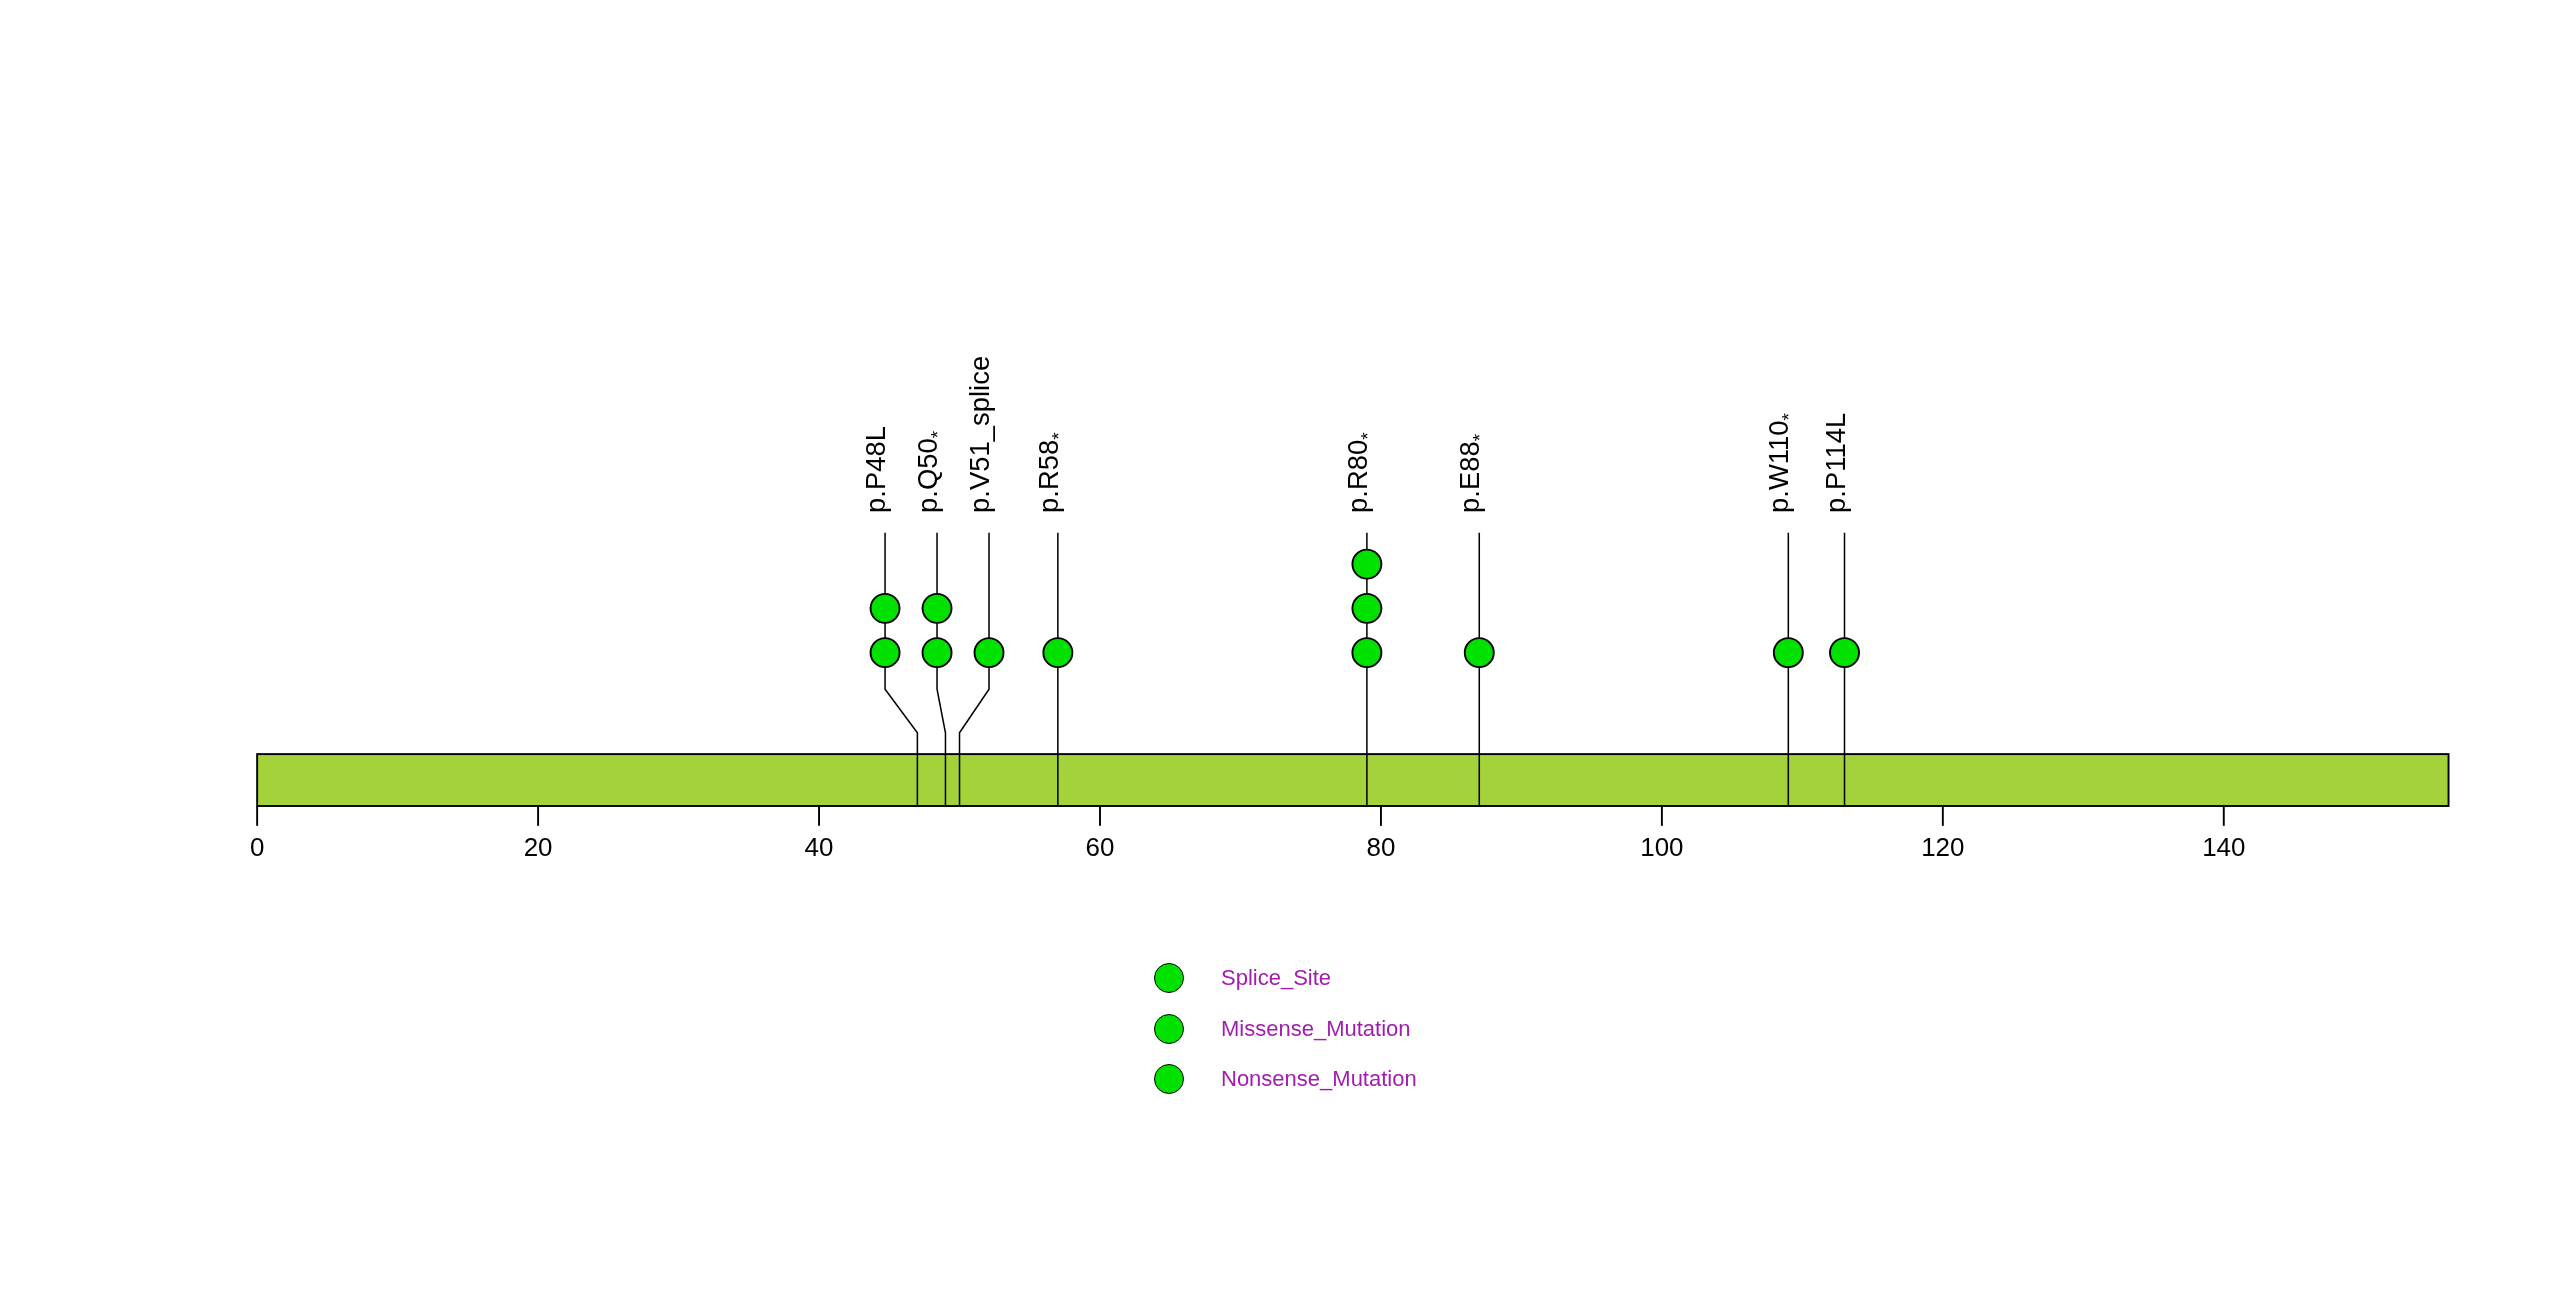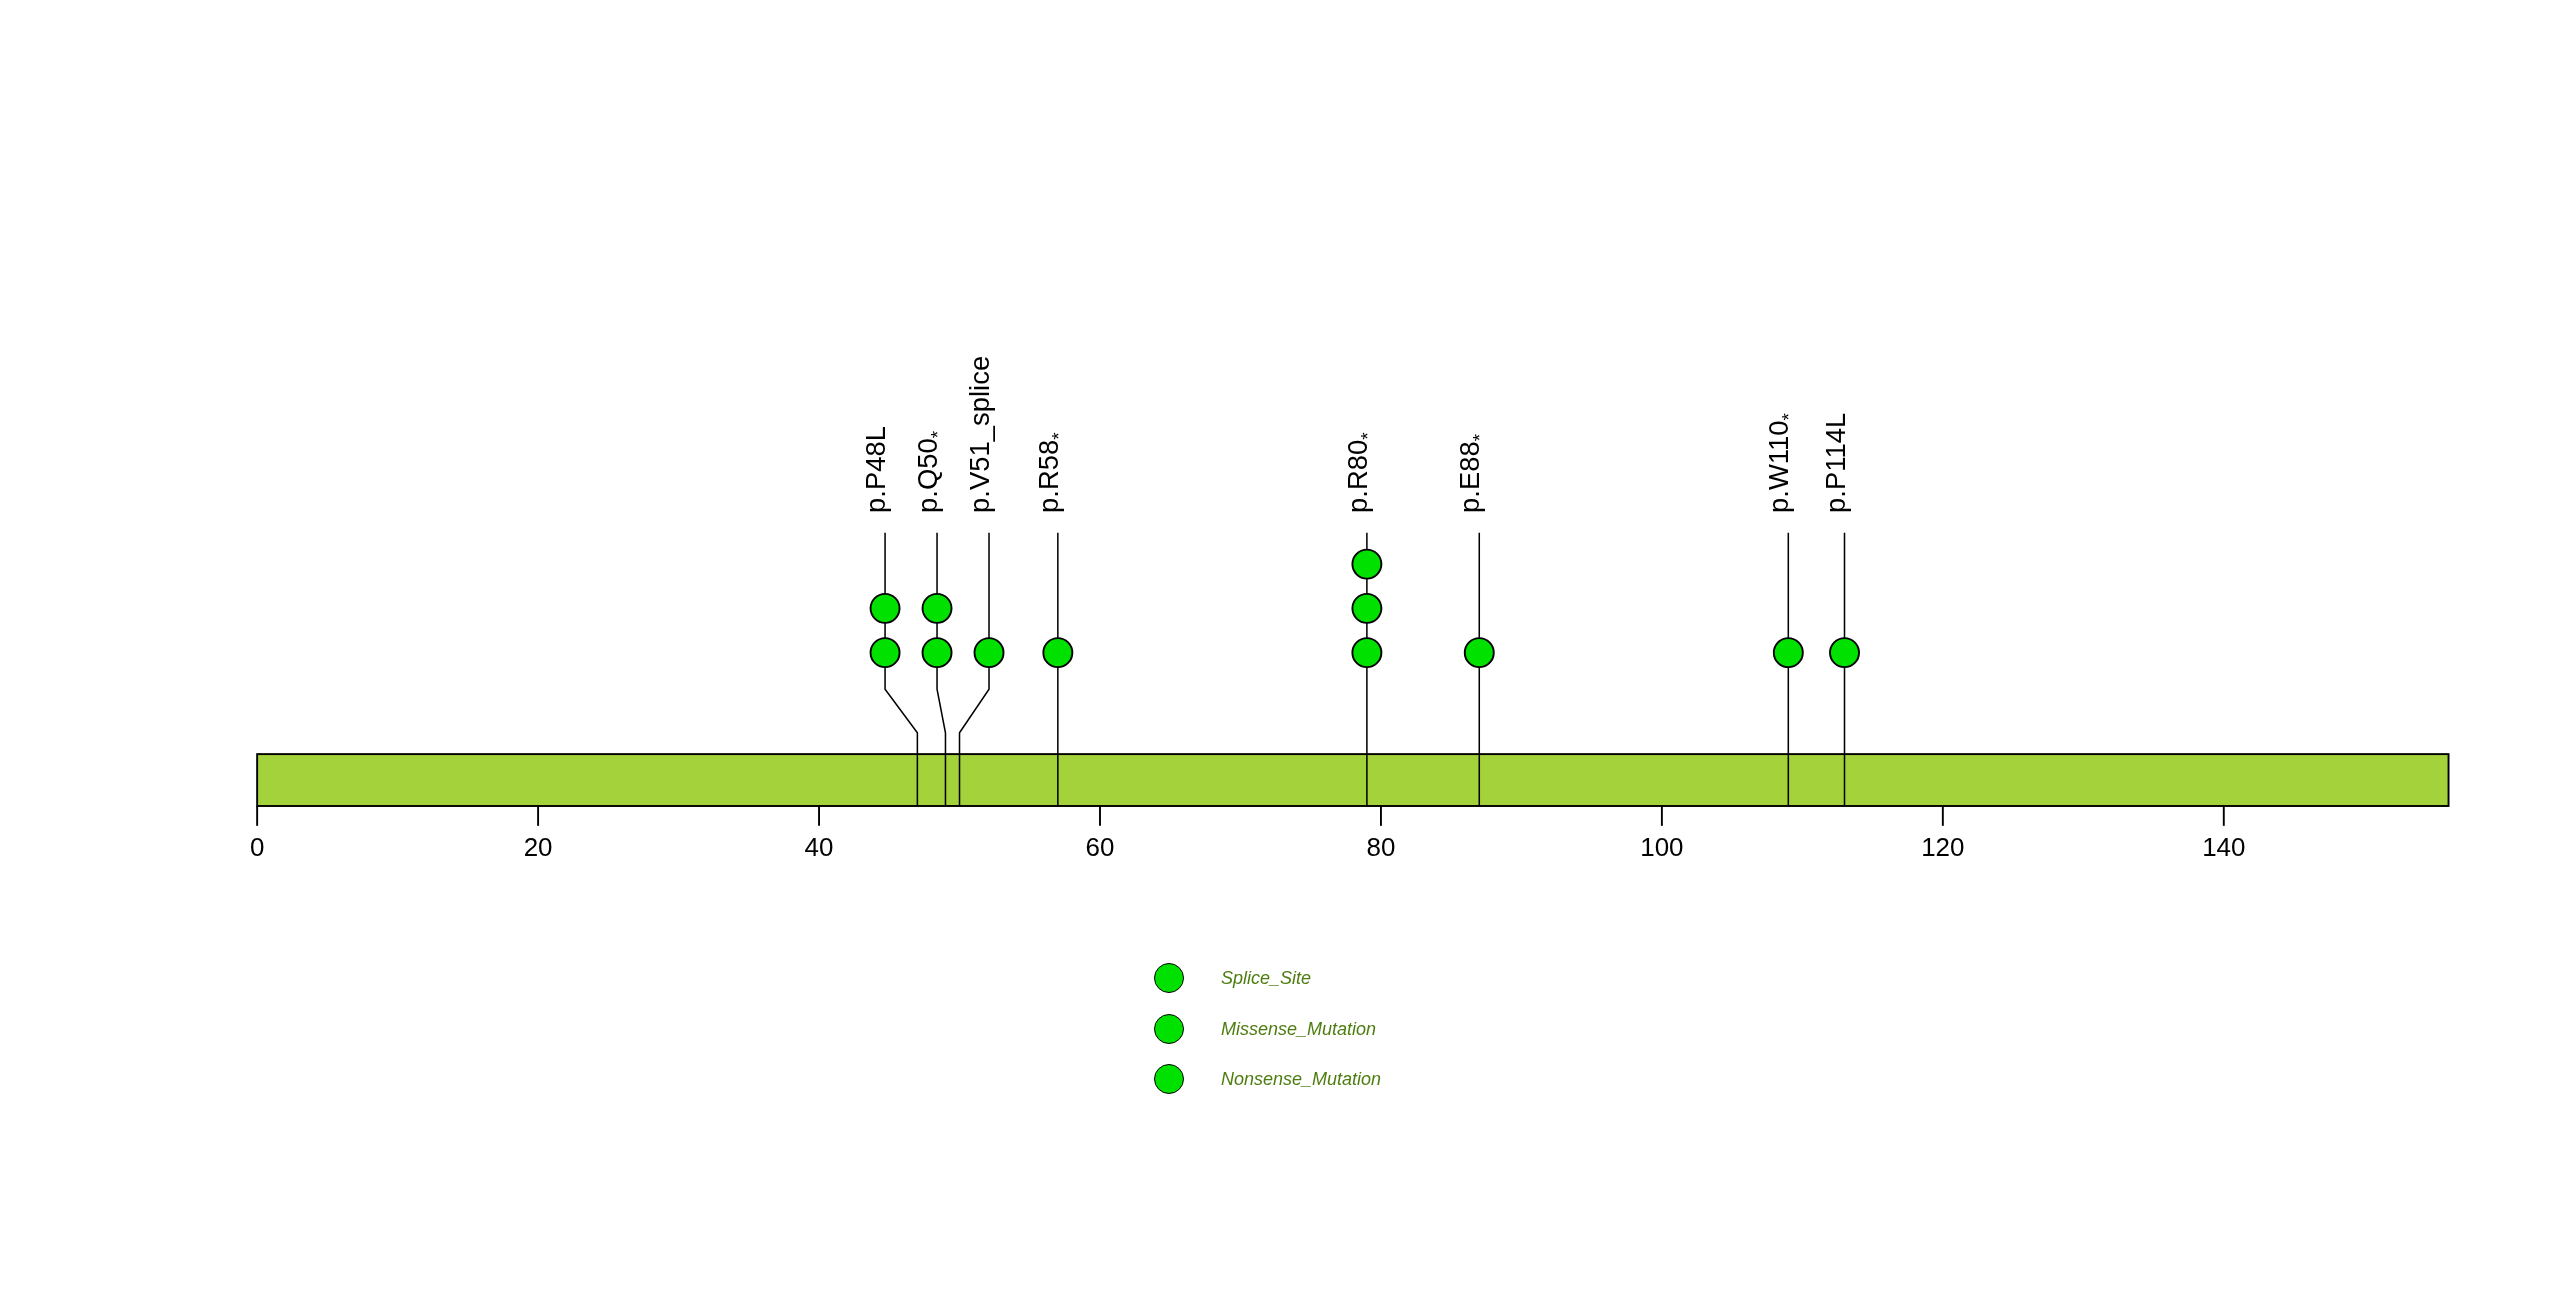--- a/index.html
+++ b/index.html
@@ -23,25 +23,24 @@
   .legend-item { display: flex; align-items: center; height: 30px; }
   .legend-marker {
     width: 30px; height: 30px;
     box-sizing: border-box;
     border: 1.5px solid #000;
     border-radius: 50%;
     flex: 0 0 auto;
   }
   .legend-label {
     margin-left: 37px;
-    font-size: 18px;
-    color: #4d7c0f;
+    font-size: 22px;
+    color: #a21caf;
     line-height: 30px;
     white-space: nowrap;
-    font-style: italic;
   }
 </style>
 </head>
 <body>
 
 <div id="figure">
   <svg id="plot-svg" width="2576" height="1290" viewBox="0 0 3376 1690">
       <rect x="337" y="988" width="2871.96" height="68" fill="#A3D23A" stroke="#000000" stroke-width="2.5"></rect>
       <polyline points="1159.9270000000001,698 1159.9270000000001,903 1202.27,960 1202.27,1056" fill="none" stroke="#000000" stroke-width="2"></polyline>
       <polyline points="1228.0439999999999,698 1228.0439999999999,903 1239.0900000000001,960 1239.0900000000001,1056" fill="none" stroke="#000000" stroke-width="2"></polyline>

